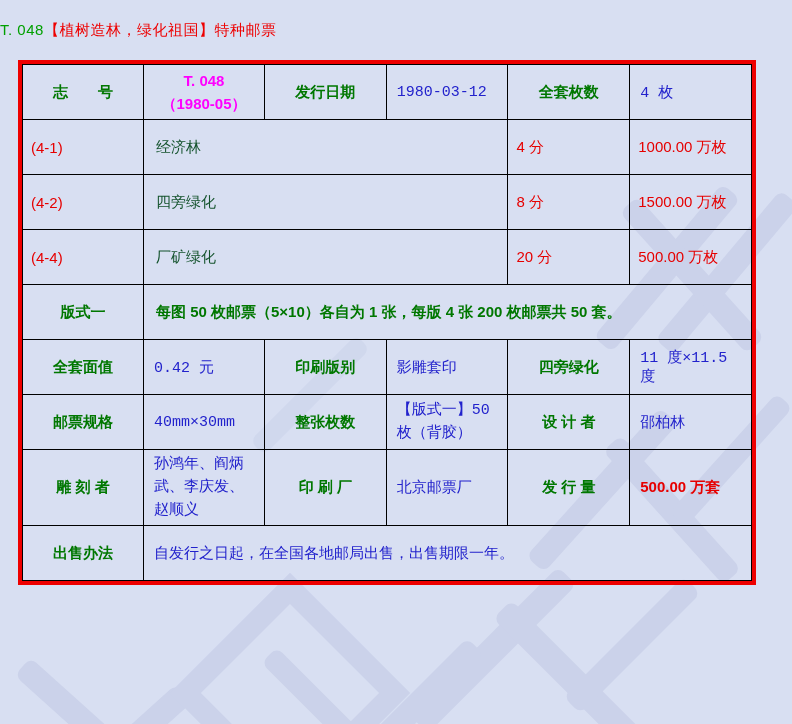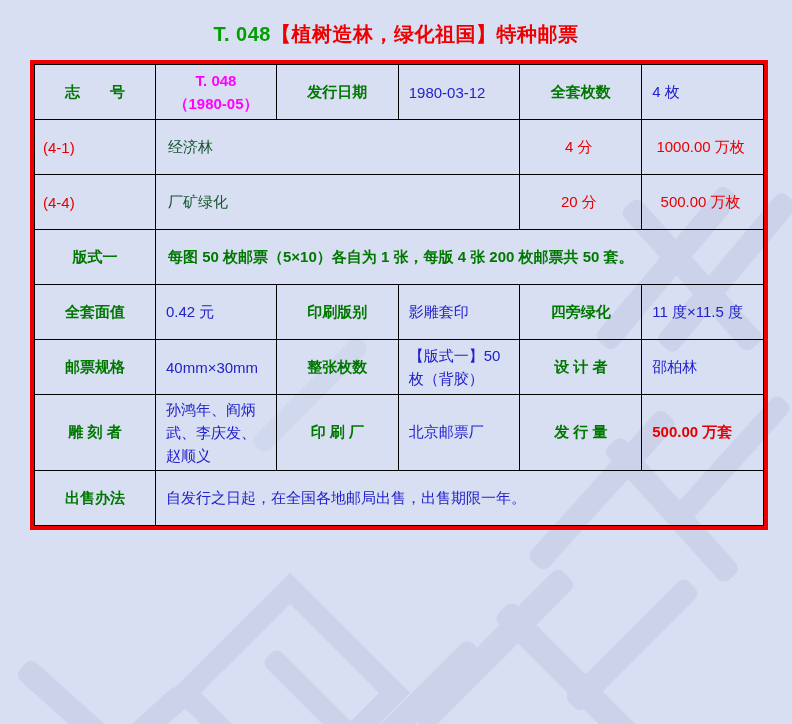--- a/index.html
+++ b/index.html
@@ -26,33 +26,33 @@
     border: 22px solid #cbd2ea;
     background: transparent;
   }
 
   
   .page-title {
     position: absolute;
     top: 21px;
     left: 0;
     width: 100%;
-    text-align: center;
-    font-size: 20px;
-    font-weight: bold;
+    text-align: left;
+    font-size: 15px;
+    font-weight: normal;
     z-index: 2;
     letter-spacing: 0.5px;
   }
   .title-code { color: #00a000; }
   .title-text { color: #ee0000; }
 
   
   .table-wrap {
     position: absolute;
-    left: 30px;
+    left: 18px;
     top: 60px;
     width: 738px;
     border: 4px solid #ee0000;
     z-index: 1;
   }
   table.stamp-table {
     width: 100%;
     border-collapse: collapse;
     table-layout: fixed;
     background: transparent;
@@ -63,24 +63,24 @@
     font-size: 15px;
     padding: 3px 8px;
     vertical-align: middle;
     overflow: hidden;
   }
   td.lbl {
     color: #007700;
     font-weight: bold;
     text-align: center;
   }
-  td.blue { color: #2222cc; text-align: left; padding-left: 10px; }
+  td.blue { color: #2222cc; text-align: left; padding-left: 10px; font-family: Liberation Mono, monospace; }
   td.red-center { color: #e60000; font-weight: normal; text-align: left; }
   td.red-left { color: #14532d; text-align: left; padding-left: 12px; }
-  td.red-right { color: #e60000; text-align: center; padding-right: 12px; }
+  td.red-right { color: #e60000; text-align: left; padding-right: 12px; }
   td.red-bold-left { color: #e60000; font-weight: bold; text-align: left; padding-left: 10px; }
   td.green-left { color: #007700; font-weight: bold; text-align: left; padding-left: 12px; }
   .two-line { line-height: 23px; }
   .magenta { color: #ff00ff; font-weight: bold; text-align: center; line-height: 24px; }
 </style>
 </head>
 <body>
 
 <div class="page">
 
@@ -130,20 +130,26 @@
         <td class="blue">4 枚</td>
       </tr>
 
       <tr>
         <td class="red-center">(4-1)</td>
         <td class="red-left" colspan="3">经济林</td>
         <td class="red-right">4 分</td>
         <td class="red-right">1000.00 万枚</td>
       </tr>
       <tr>
+        <td class="red-center">(4-2)</td>
+        <td class="red-left" colspan="3">四旁绿化</td>
+        <td class="red-right">8 分</td>
+        <td class="red-right">1500.00 万枚</td>
+      </tr>
+      <tr>
         <td class="red-center">(4-4)</td>
         <td class="red-left" colspan="3">厂矿绿化</td>
         <td class="red-right">20 分</td>
         <td class="red-right">500.00 万枚</td>
       </tr>
 
       <tr>
         <td class="lbl">版式一</td>
         <td class="green-left" colspan="5">每图 50 枚邮票（5×10）各自为 1 张，每版 4 张 200 枚邮票共 50 套。</td>
       </tr>

